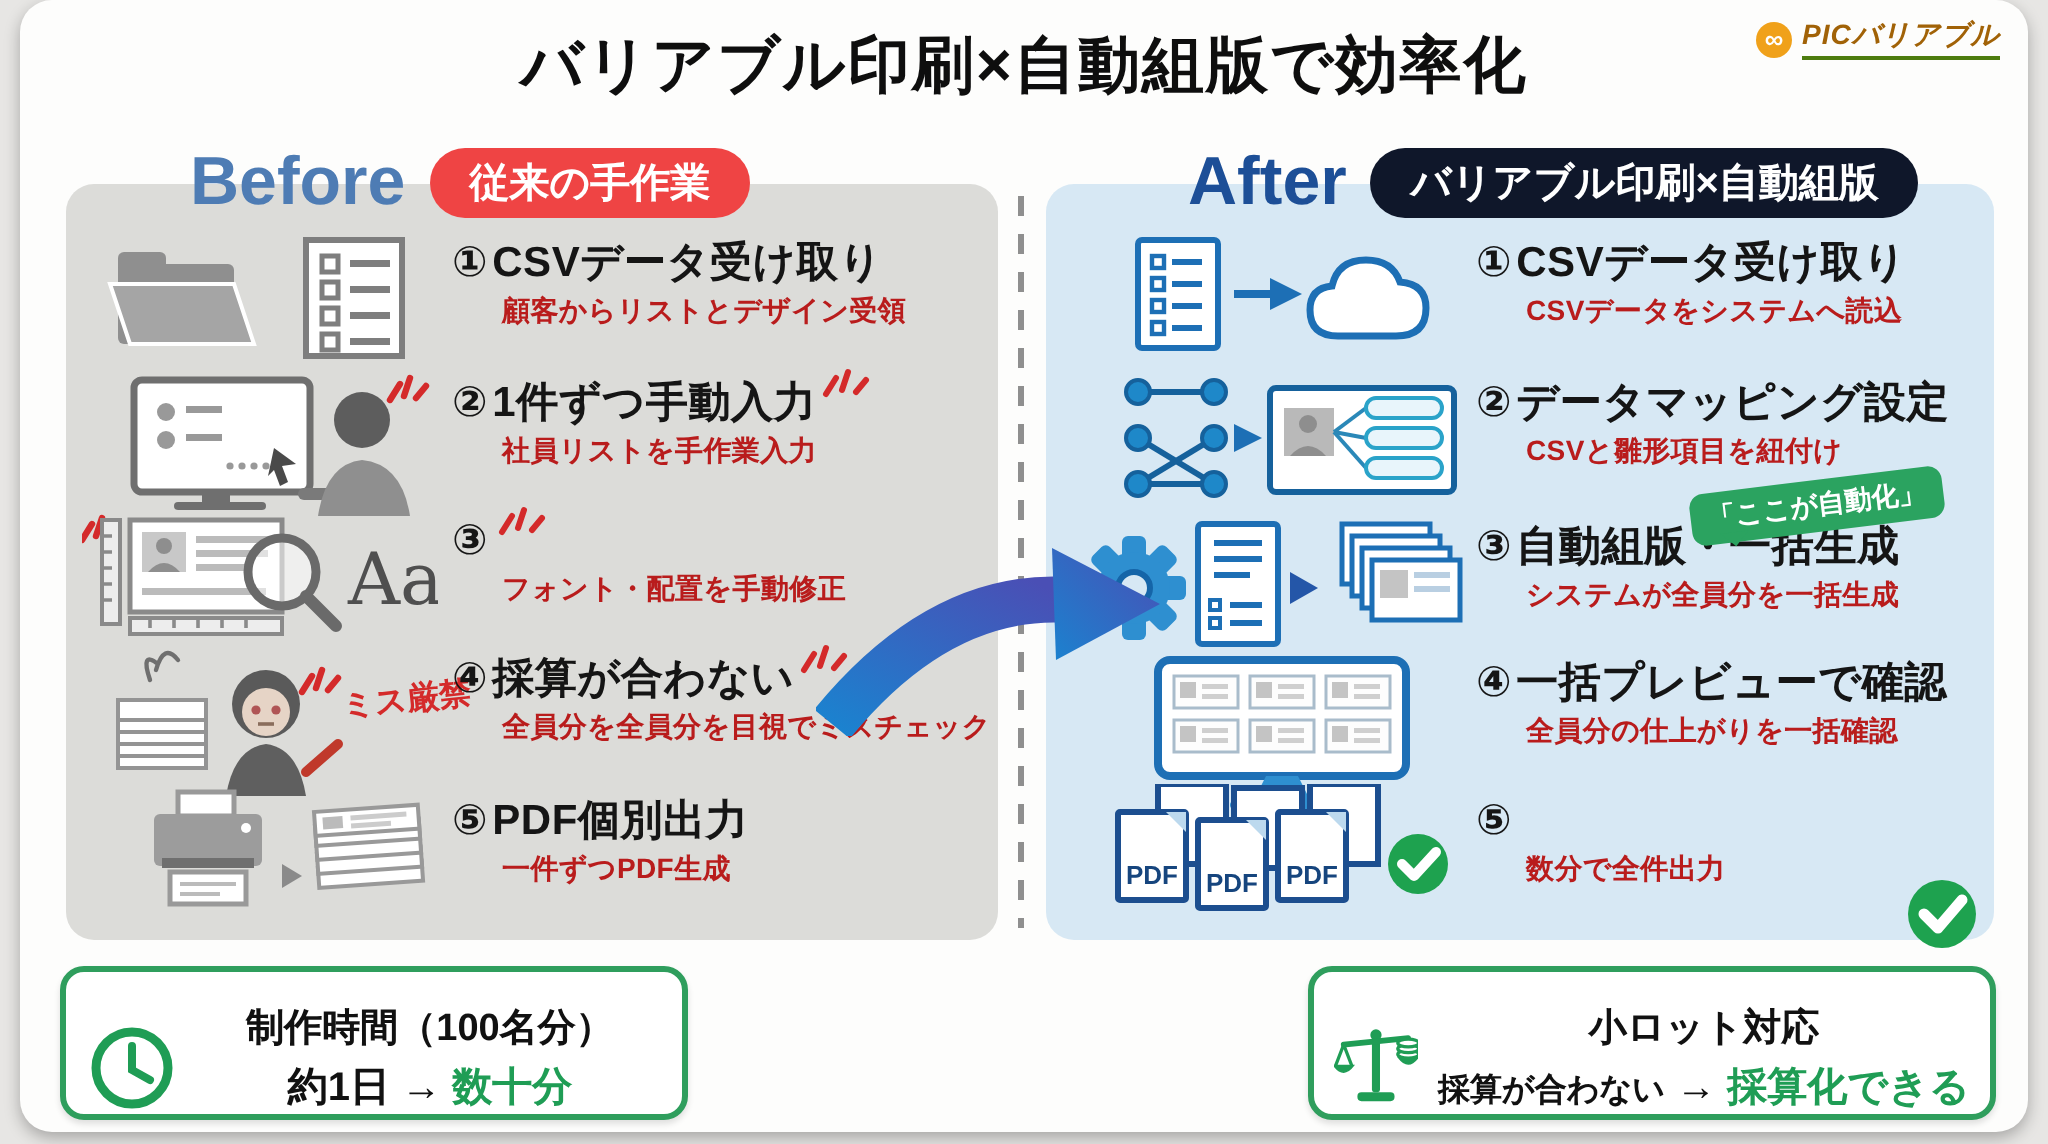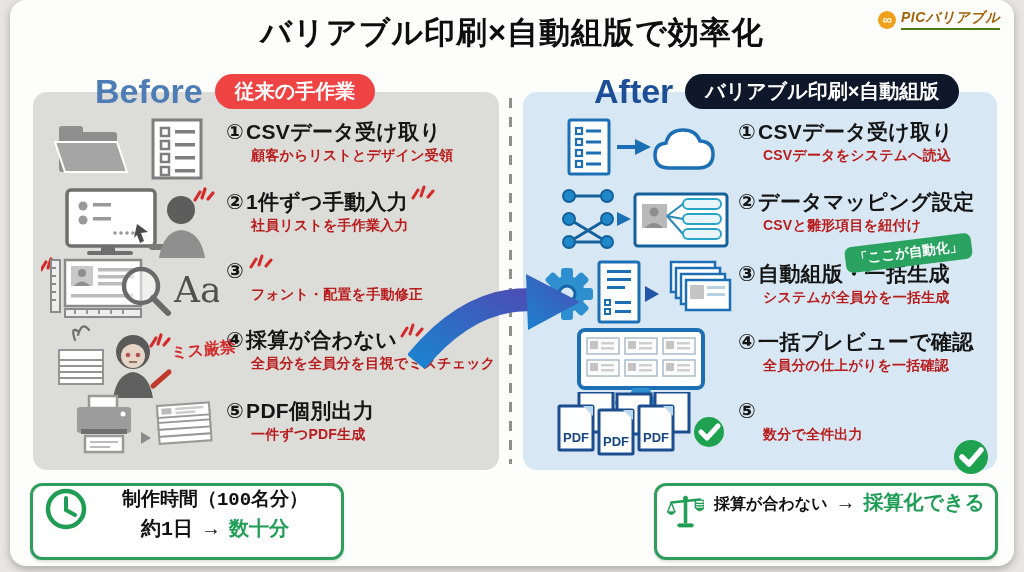--- a/index.html
+++ b/index.html
@@ -53,22 +53,22 @@
   
   .callout{position:absolute;left:845px;top:240px;transform:rotate(-7deg);background:#2ba360;
            color:#fff;font-size:13.5px;font-weight:800;padding:4px 9px;border-radius:7px;
            white-space:nowrap;z-index:6;}
   .callout::after{content:"";position:absolute;left:14px;bottom:-9px;width:0;height:0;
            border:7px solid transparent;border-top-color:#2ba360;}
   .big-arrow{position:absolute;left:408px;top:250px;z-index:6;}
   .corner-check{position:absolute;left:952px;top:438px;z-index:6;}
   
   .box{position:absolute;top:483px;height:77px;background:#fff;border:3px solid #2f9e5d;
-       border-radius:12px;display:flex;align-items:flex-start;padding:0 10px;gap:10px;
-       box-sizing:border-box;box-shadow:0 2px 3px rgba(0,0,0,.12);font-family:Liberation Mono, monospace;}
+       border-radius:12px;display:flex;align-items:flex-end;padding:0 10px;gap:10px;
+       box-sizing:border-box;box-shadow:0 2px 3px rgba(0,0,0,.12);}
   .box1{left:30px;width:314px}.box2{left:352px;width:294px}.box3{left:654px;width:344px}
   .box-text{flex:1;text-align:center;}
   .line1{font-size:19px;font-weight:800;color:#111;white-space:nowrap;}
   .line2{font-size:20px;font-weight:800;color:#111;margin-top:3px;white-space:nowrap;}
   .to{color:#1f9d55;margin-top:10px;}
   .box3 .from{font-size:16px;}
 </style>
 </head>
 <body>
 
@@ -492,20 +492,21 @@
         <path d="M40 21 Q46 29 52 21 Z"></path>
         <rect x="15" y="43" width="22" height="4.5" rx="2"></rect>
       </g>
       <g fill="#fff" stroke="#1f9d55" stroke-width="2">
         <ellipse cx="46" cy="19" rx="6.5" ry="2.4"></ellipse>
           <ellipse cx="46" cy="15.5" rx="6.5" ry="2.4"></ellipse>
           <ellipse cx="46" cy="12" rx="6.5" ry="2.4"></ellipse>
       </g>
     </svg>
     <div class="box-text">
+      <div class="line1">小ロット対応</div>
       <div class="line2">
         <span class="from">採算が合わない</span>
         <span class="arr">→</span>
         <span class="to">採算化できる</span>
       </div>
     </div>
   </div>
 </div>
 
 </body></html>

